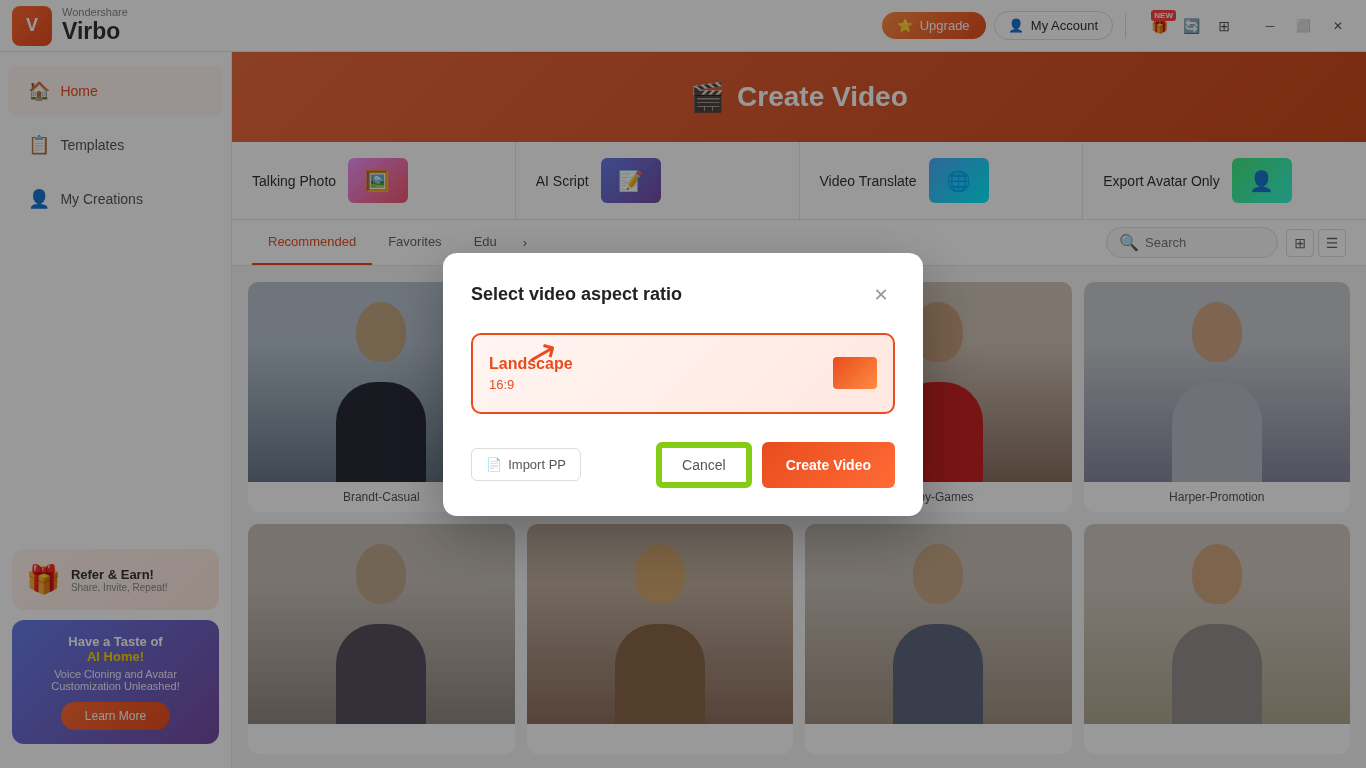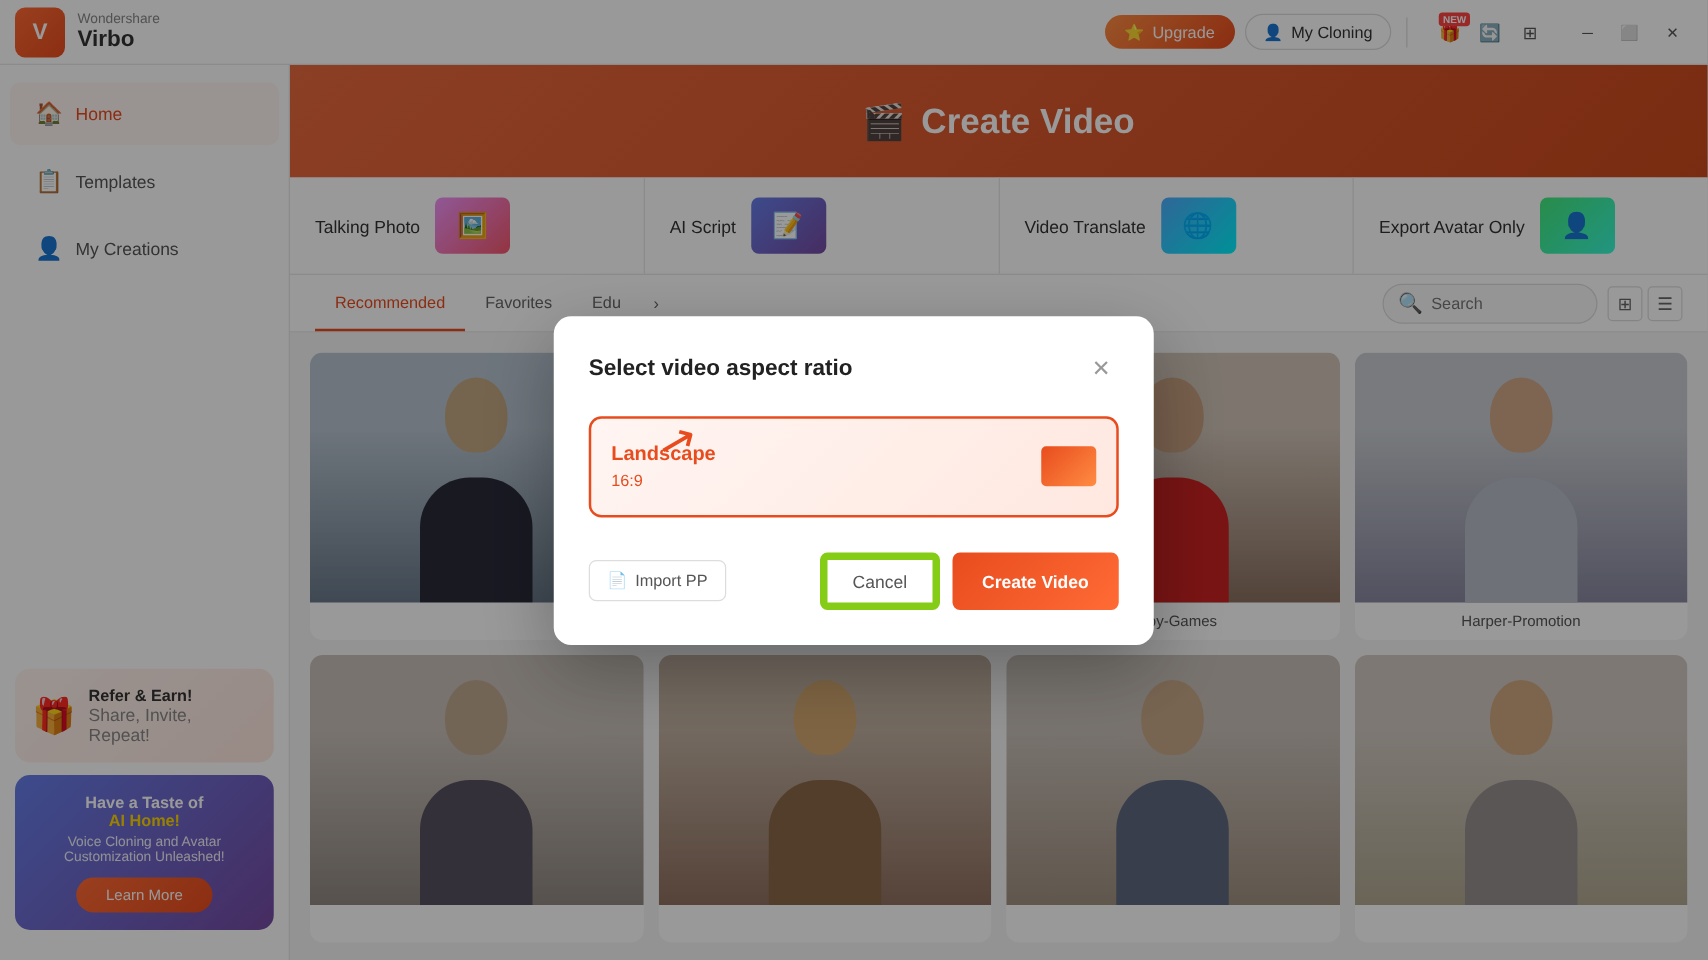--- a/index.html
+++ b/index.html
@@ -8,21 +8,21 @@
     
     .titlebar {
       display: flex; align-items: center; justify-content: space-between;
       background: #fff; height: 52px; padding: 0 12px;
       border-bottom: 1px solid #e8e8e8; position: relative; z-index: 10;
     }
     .titlebar-left { display: flex; align-items: center; gap: 10px; }
     .logo-icon { width: 40px; height: 40px; border-radius: 8px; background: linear-gradient(135deg, #ff6b35, #e84c1e); display: flex; align-items: center; justify-content: center; color: #fff; font-size: 18px; font-weight: bold; }
     .logo-text { display: flex; flex-direction: column; }
     .logo-brand { font-size: 11px; color: #888; }
-    .logo-name { font-size: 18px; font-weight: bold; color: #333; }
+    .logo-name { font-size: 23px; font-weight: bold; color: #333; }
     .titlebar-right { display: flex; align-items: center; gap: 8px; }
     .upgrade-btn { background: linear-gradient(135deg, #ff8c42, #e84c1e); color: #fff; border: none; border-radius: 20px; padding: 6px 16px; font-size: 13px; cursor: pointer; display: flex; align-items: center; gap: 6px; }
     .my-account-btn { background: none; border: 1px solid #ddd; border-radius: 20px; padding: 6px 14px; font-size: 13px; cursor: pointer; display: flex; align-items: center; gap: 6px; color: #333; }
     .titlebar-icons { display: flex; align-items: center; gap: 4px; margin-left: 8px; }
     .titlebar-icon { width: 28px; height: 28px; display: flex; align-items: center; justify-content: center; cursor: pointer; border-radius: 4px; font-size: 14px; color: #555; position: relative; }
     .new-badge { position: absolute; top: -2px; right: -2px; background: #ff4444; color: #fff; font-size: 8px; padding: 1px 3px; border-radius: 3px; font-weight: bold; }
     .win-controls { display: flex; align-items: center; gap: 2px; margin-left: 8px; }
     .win-btn { width: 32px; height: 28px; display: flex; align-items: center; justify-content: center; cursor: pointer; font-size: 12px; color: #555; border: none; background: none; }
     .separator { width: 1px; height: 24px; background: #ddd; margin: 0 4px; }
 
@@ -31,21 +31,21 @@
 
     
     .sidebar { width: 232px; background: #fff; padding: 12px 0; display: flex; flex-direction: column; border-right: 1px solid #e8e8e8; }
     .sidebar-item { display: flex; align-items: center; gap: 10px; padding: 14px 20px; cursor: pointer; font-size: 14px; color: #555; border-radius: 8px; margin: 2px 8px; }
     .sidebar-item.active { background: #fff5f2; color: #e84c1e; }
     .sidebar-icon { font-size: 18px; }
     .sidebar-bottom { margin-top: auto; padding: 12px; }
     .refer-card { background: linear-gradient(135deg, #fff5f0, #ffe8e0); border-radius: 12px; padding: 14px; display: flex; align-items: center; gap: 10px; cursor: pointer; margin-bottom: 10px; }
     .refer-icon { font-size: 28px; }
     .refer-text h4 { font-size: 13px; font-weight: bold; color: #333; }
-    .refer-text p { font-size: 14px; color: #888; }
+    .refer-text p { font-size: 10px; color: #888; }
     .ai-magic-card { background: linear-gradient(135deg, #667eea, #764ba2); border-radius: 12px; padding: 14px; color: #fff; text-align: center; position: relative; overflow: hidden; }
     .ai-magic-card h4 { font-size: 13px; font-weight: bold; margin-bottom: 4px; }
     .ai-magic-card .highlight { color: #ffd700; }
     .ai-magic-card p { font-size: 11px; opacity: 0.9; margin-bottom: 10px; }
     .learn-more-btn { background: linear-gradient(135deg, #ff6b35, #e84c1e); color: #fff; border: none; border-radius: 20px; padding: 7px 24px; font-size: 12px; cursor: pointer; }
 
     
     .content { flex: 1; background: #f5f5f5; overflow-y: auto; position: relative; }
 
     
@@ -137,21 +137,21 @@
       <span class="logo-name">Virbo</span>
     </div>
   </div>
   <div class="titlebar-right">
     <button class="upgrade-btn">
       <span>⭐</span>
       <span>Upgrade</span>
     </button>
     <button class="my-account-btn">
       <span>👤</span>
-      <span>My Cloning</span>
+      <span>My Account</span>
     </button>
     <div class="separator"></div>
     <div class="titlebar-icons">
       <div class="titlebar-icon">
         🎁
         <span class="new-badge">NEW</span>
       </div>
       <div class="titlebar-icon">🔄</div>
       <div class="titlebar-icon">⊞</div>
     </div>
@@ -245,20 +245,21 @@
       </div>
     </div>
 
     <div class="avatar-grid">
 
       <div class="avatar-card">
         <div class="person-shape person-bg-brandt">
           <div class="person-head head-brandt"></div>
           <div class="person-body body-brandt"></div>
         </div>
+        <div class="avatar-name">Brandt-Casual</div>
       </div>
       <div class="avatar-card">
         <div class="person-shape person-bg-elena">
           <div class="person-head head-elena"></div>
           <div class="person-body body-elena"></div>
         </div>
         <div class="avatar-name">Elena-Professional</div>
       </div>
       <div class="avatar-card">
         <div class="person-shape person-bg-ruby">

